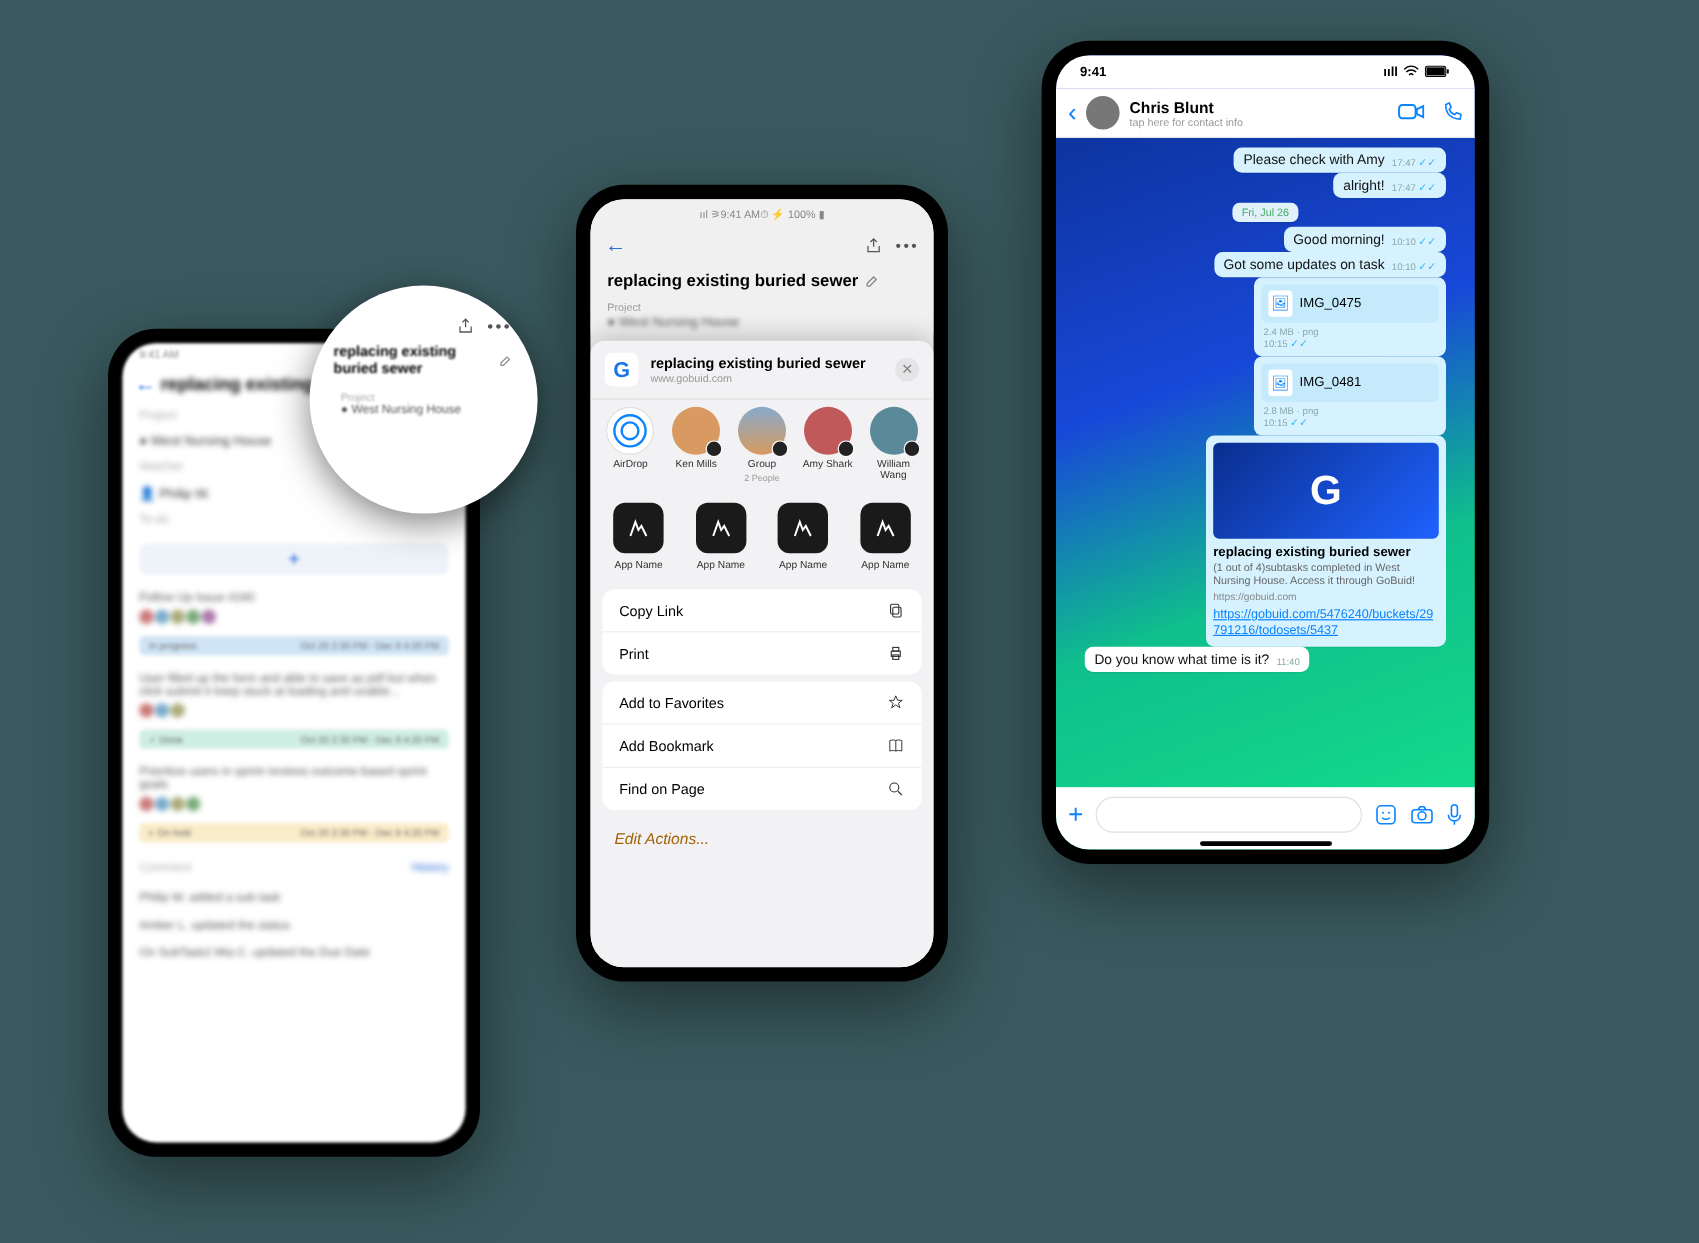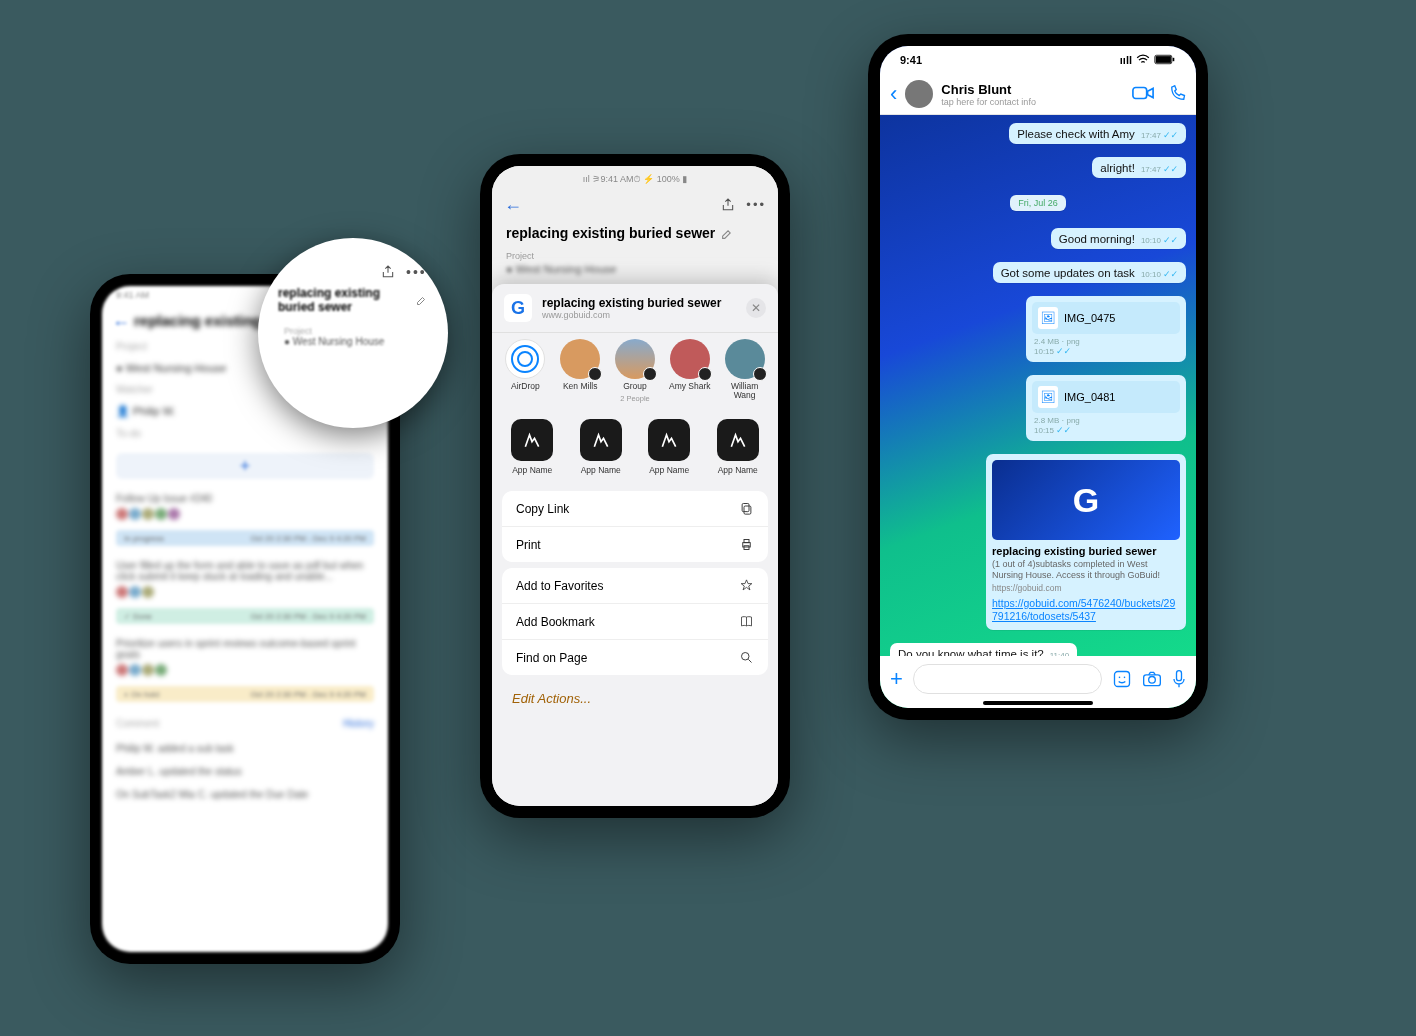--- a/index.html
+++ b/index.html
@@ -83,31 +83,31 @@
   .app-row { display:flex; padding:10px 8px; gap:4px;}
   .app-tgt { flex:1; display:flex; flex-direction:column; align-items:center; gap:4px;}
   .app-ic { width:42px; height:42px; border-radius:10px; background:#1a1a1a; display:flex; align-items:center; justify-content:center; color:#fff;}
   .app-nm { font-size:8.5px; color:#333;}
   .action-card { background:#fff; margin:6px 10px; border-radius:10px; overflow:hidden;}
   .action-row { display:flex; align-items:center; justify-content:space-between; padding:10px 14px; font-size:12px; border-bottom:0.5px solid #eee;}
   .action-row:last-child{border-bottom:none;}
   .edit-actions { color:#a16207; font-size:13px; padding:10px 20px;font-style:italic;}
 
   
-  .phone3 { left: 868px; top: 34px; width: 340px; height: 686px; }
+  .phone3 { left: 868px; top: 34px; width: 373px; height: 686px; }
   .phone3 .screen { background:linear-gradient(160deg,#0a2e8f 0%, #1848d8 40%, #0fbf8c 65%, #15e08a 100%);}
   .p3-status { height:28px; display:flex; justify-content:space-between; align-items:center; padding:0 20px; font-size:11px; font-weight:600; color:#000; background:#fff;}
   .p3-hdr { background:#fff; display:flex; align-items:center; padding:6px 10px; gap:8px; border-bottom:0.5px solid #e5e5e5;}
   .p3-back { color:#0a84ff; font-size:22px; font-weight:300;}
   .p3-av { width:28px; height:28px; border-radius:50%; background:#777;}
   .p3-name { font-weight:700; font-size:13px;}
   .p3-sub { font-size:9px; color:#999;}
   .p3-hdr-sp{flex:1;}
   .p3-hicons { display:flex; gap:14px; color:#0a84ff;}
-  .chat { padding:8px 10px; display:flex; flex-direction:column; gap:13px;}
+  .chat { padding:8px 24px; display:flex; flex-direction:column; gap:0;}
   .msg { max-width:74%; border-radius:7px; padding:5px 8px 4px; font-size:11.5px; position:relative; align-self:flex-end; background:#d6f2ff; color:#111; box-shadow:0 1px 0 rgba(0,0,0,0.06);}
   .msg.in { align-self:flex-start; background:#fff;}
   .msg .time { font-size:8px; color:#8aa; display:inline-block; margin-left:6px; vertical-align:bottom;}
   .tick { color:#34b7f1; font-size:9px; margin-left:2px;}
   .datechip { align-self:center; background:#e1f2fb; color:#4a6; font-size:9px; padding:3px 8px; border-radius:6px; margin:4px 0; box-shadow:0 1px 0 rgba(0,0,0,0.08);}
   .attach { background:#d6f2ff; align-self:flex-end; border-radius:7px; padding:6px; width:160px;}
   .attach-top { display:flex; align-items:center; gap:6px; background:#c5eafc; border-radius:5px; padding:5px 6px;}
   .fileic { width:20px; height:22px; background:#fff; border-radius:3px; display:flex; align-items:center; justify-content:center; color:#0a84ff; font-size:12px;}
   .fname { font-size:11px; font-weight:500;}
   .attach-meta { display:flex; justify-content:space-between; font-size:8px; color:#8aa; padding:3px 2px 0;flex-direction:column;}

